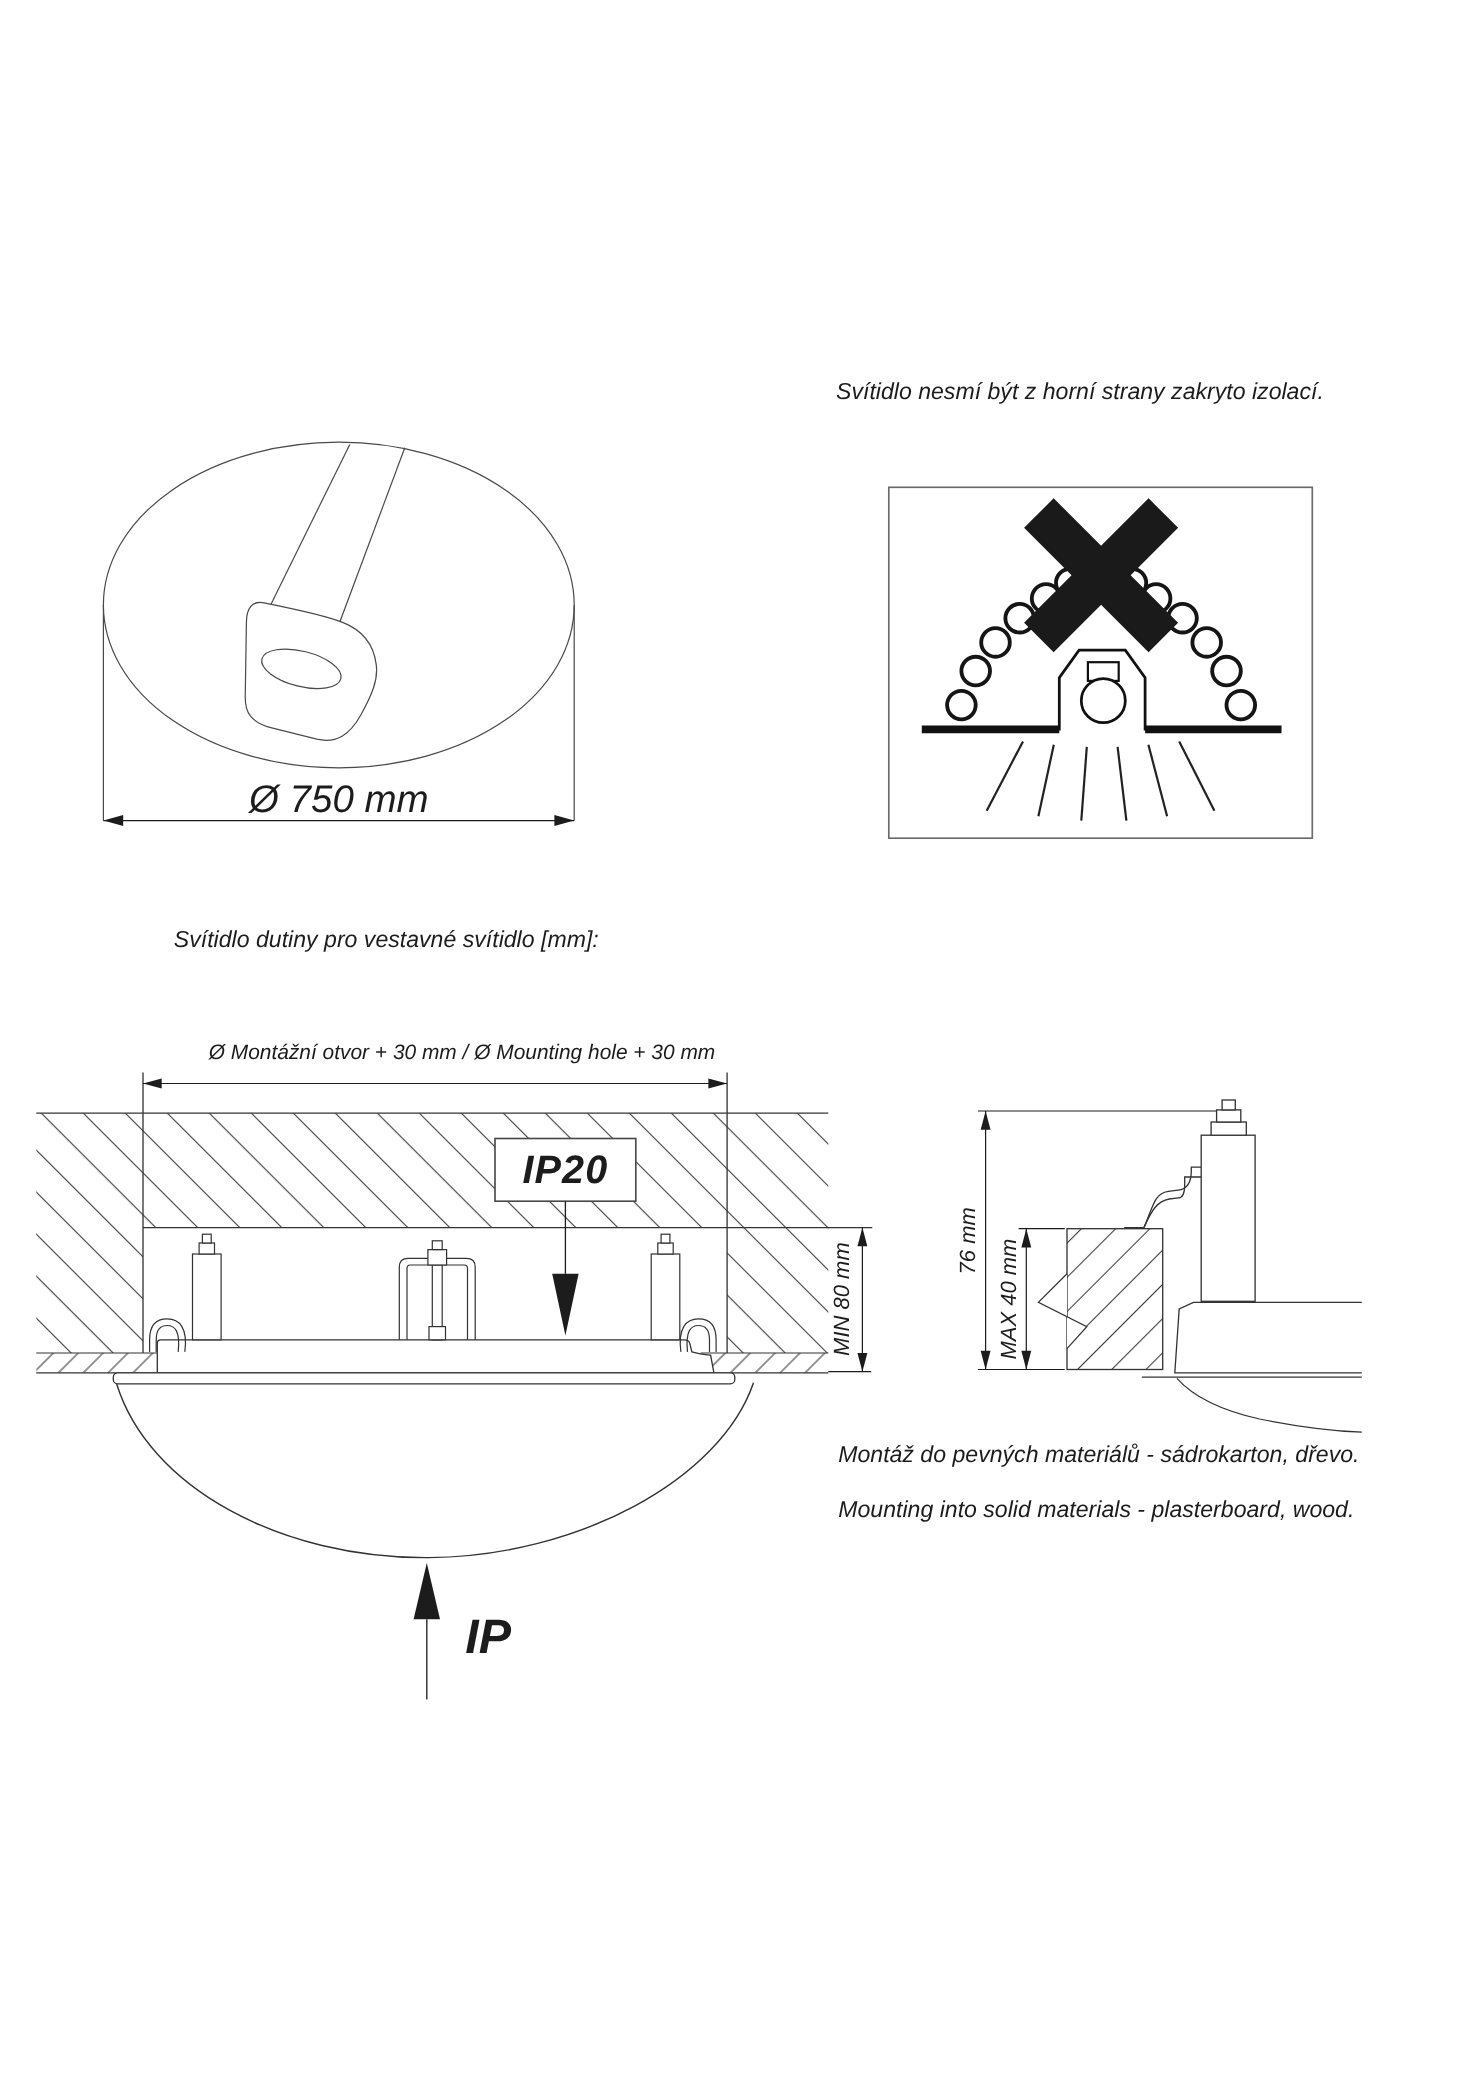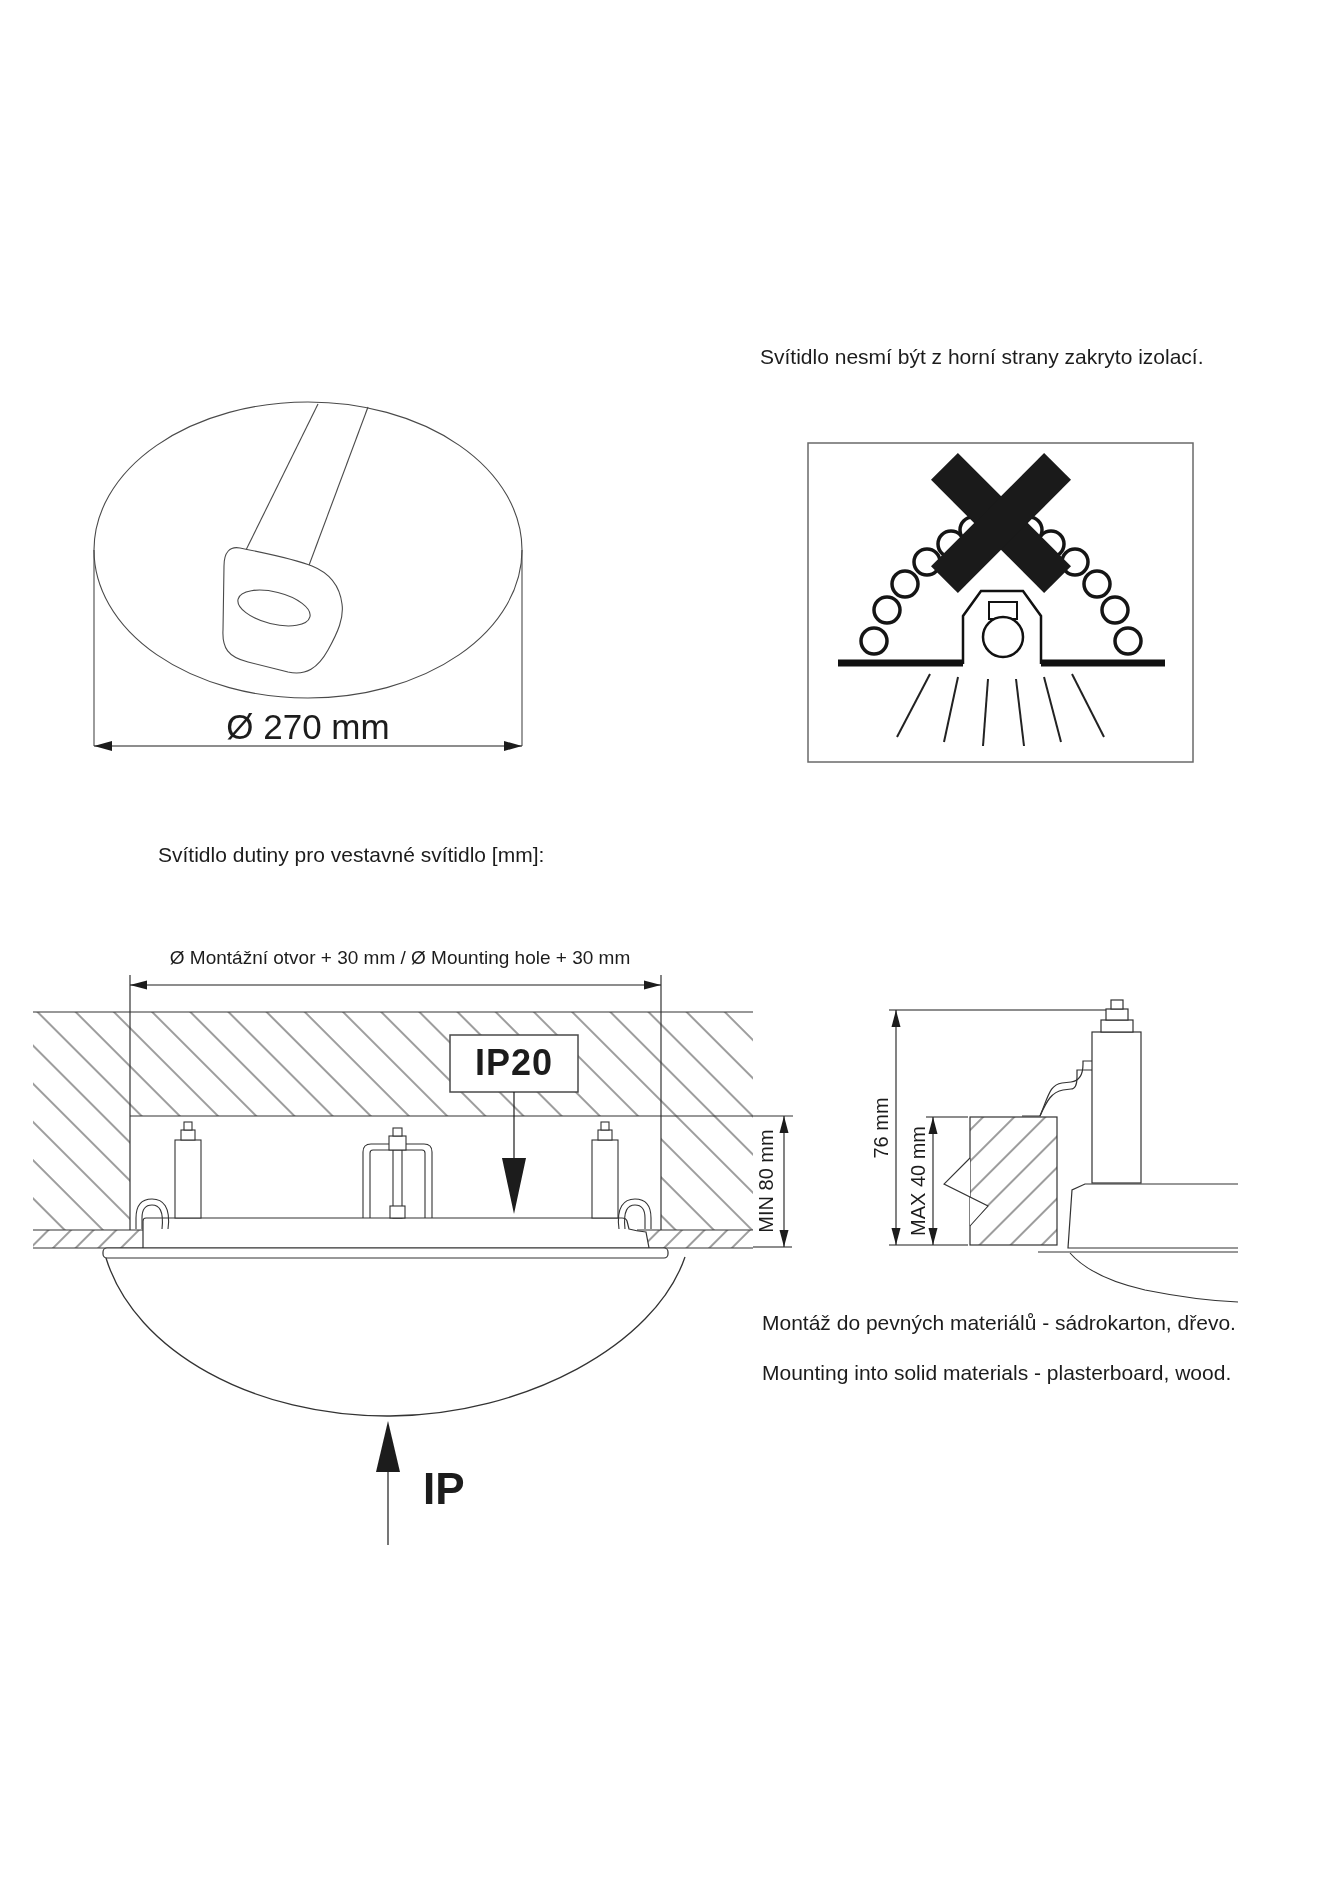--- a/index.html
+++ b/index.html
@@ -1,24 +1,24 @@
 <!DOCTYPE html>
 <html><head>
 <meta charset="utf-8">
 <style>
   html,body{margin:0;padding:0;background:#fff;}
   .page{position:relative;width:1341px;height:1900px;background:#ffffff;overflow:hidden;
-        font-family:"Liberation Sans", sans-serif;color:#1c1c1c;}
+        font-family:"Liberation Sans", sans-serif;color:#1c1c1c;font-style:italic;}
   .art{position:absolute;left:0;top:0;}
   .t{position:absolute;white-space:nowrap;color:#1c1c1c;}
   .fs21{font-size:21px;}
   .fs19{font-size:19px;}
   .rot{transform:translate(-50%,-50%) rotate(-90deg);transform-origin:center center;font-size:20px;}
   .ctr{transform:translate(-50%,-50%);}
-  .ctrx{transform:translateX(-50%);}
+  .ctrx{transform:translateX(-50%);margin-left:20px;}
   .big{font-size:35px;}
   .ip20{font-size:36px;font-weight:bold;letter-spacing:1px;}
   .ipbig{font-size:44px;font-weight:bold;}
 </style>
 </head>
 <body>
 
 <div class="page">
 
 <svg class="art" width="1341" height="1900" viewBox="0 0 1341 1900">
@@ -224,15 +224,15 @@
 
 <div class="t rot" style="left:766px;top:1181px">MIN 80 mm</div>
 <div class="t rot" style="left:881px;top:1128px">76 mm</div>
 <div class="t rot" style="left:918px;top:1181px">MAX 40 mm</div>
 
 <div class="t fs21" style="left:762px;top:1311px">Montáž do pevných materiálů - sádrokarton, dřevo.</div>
 <div class="t fs21" style="left:762px;top:1361px">Mounting into solid materials - plasterboard, wood.</div>
 
 <div class="t ipbig" style="left:423px;top:1464px">IP</div>
 
-<div class="t big ctr" style="left:308px;top:727px">Ø 270 mm</div>
+<div class="t big ctr" style="left:308px;top:727px">Ø 750 mm</div>
 
 </div>
 
 </body></html>

